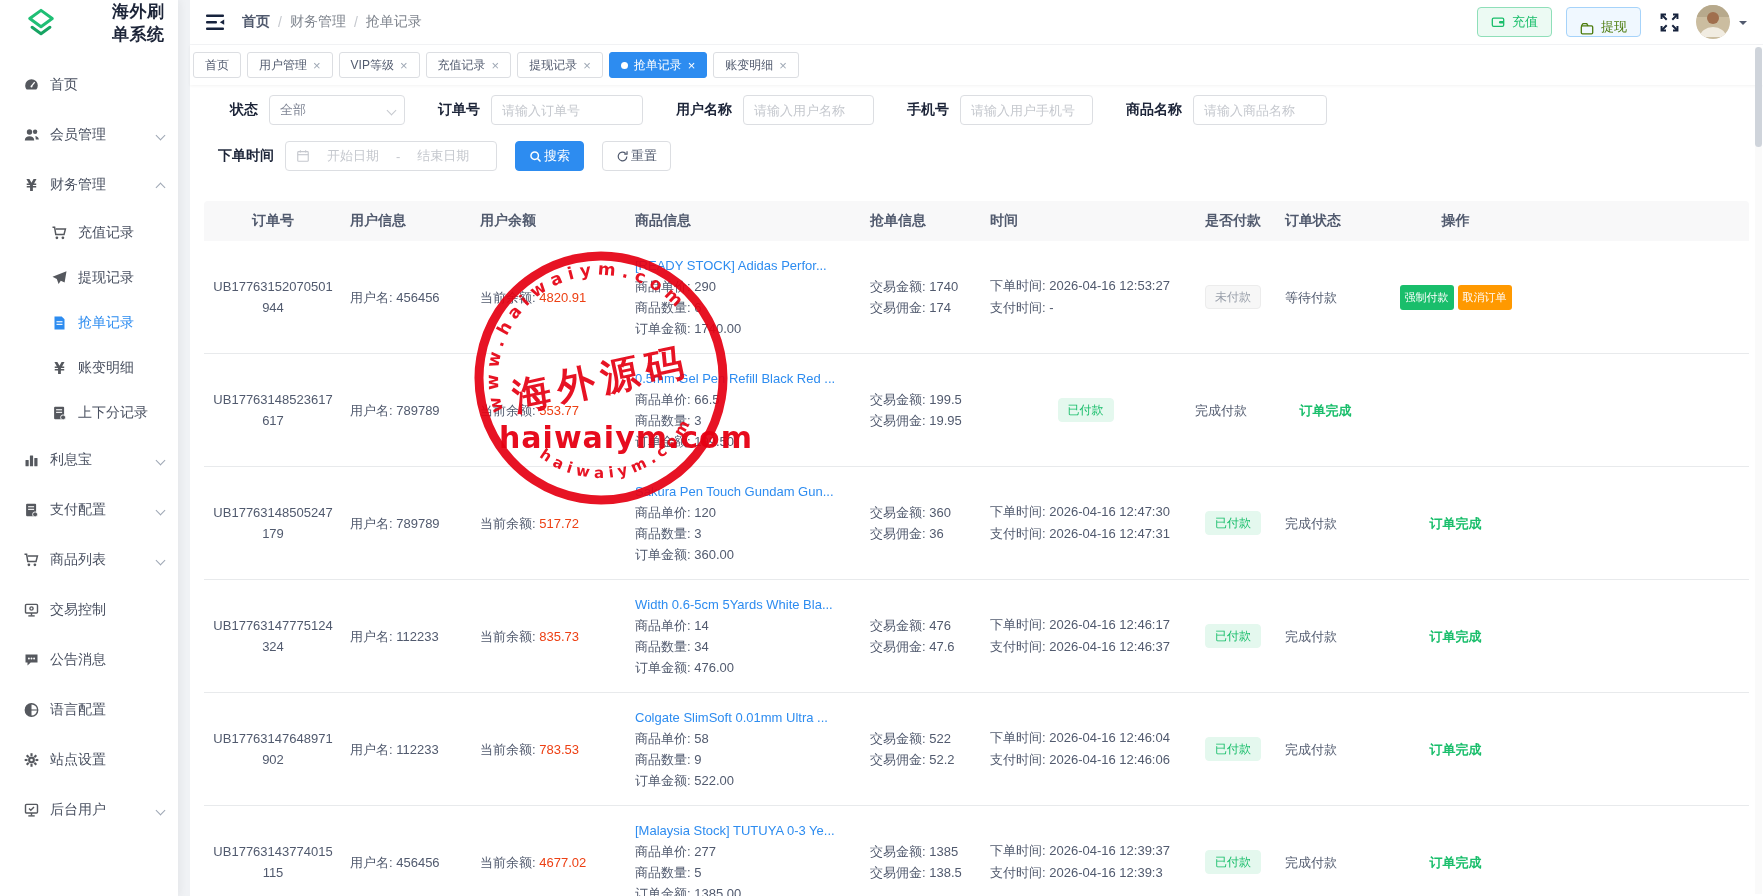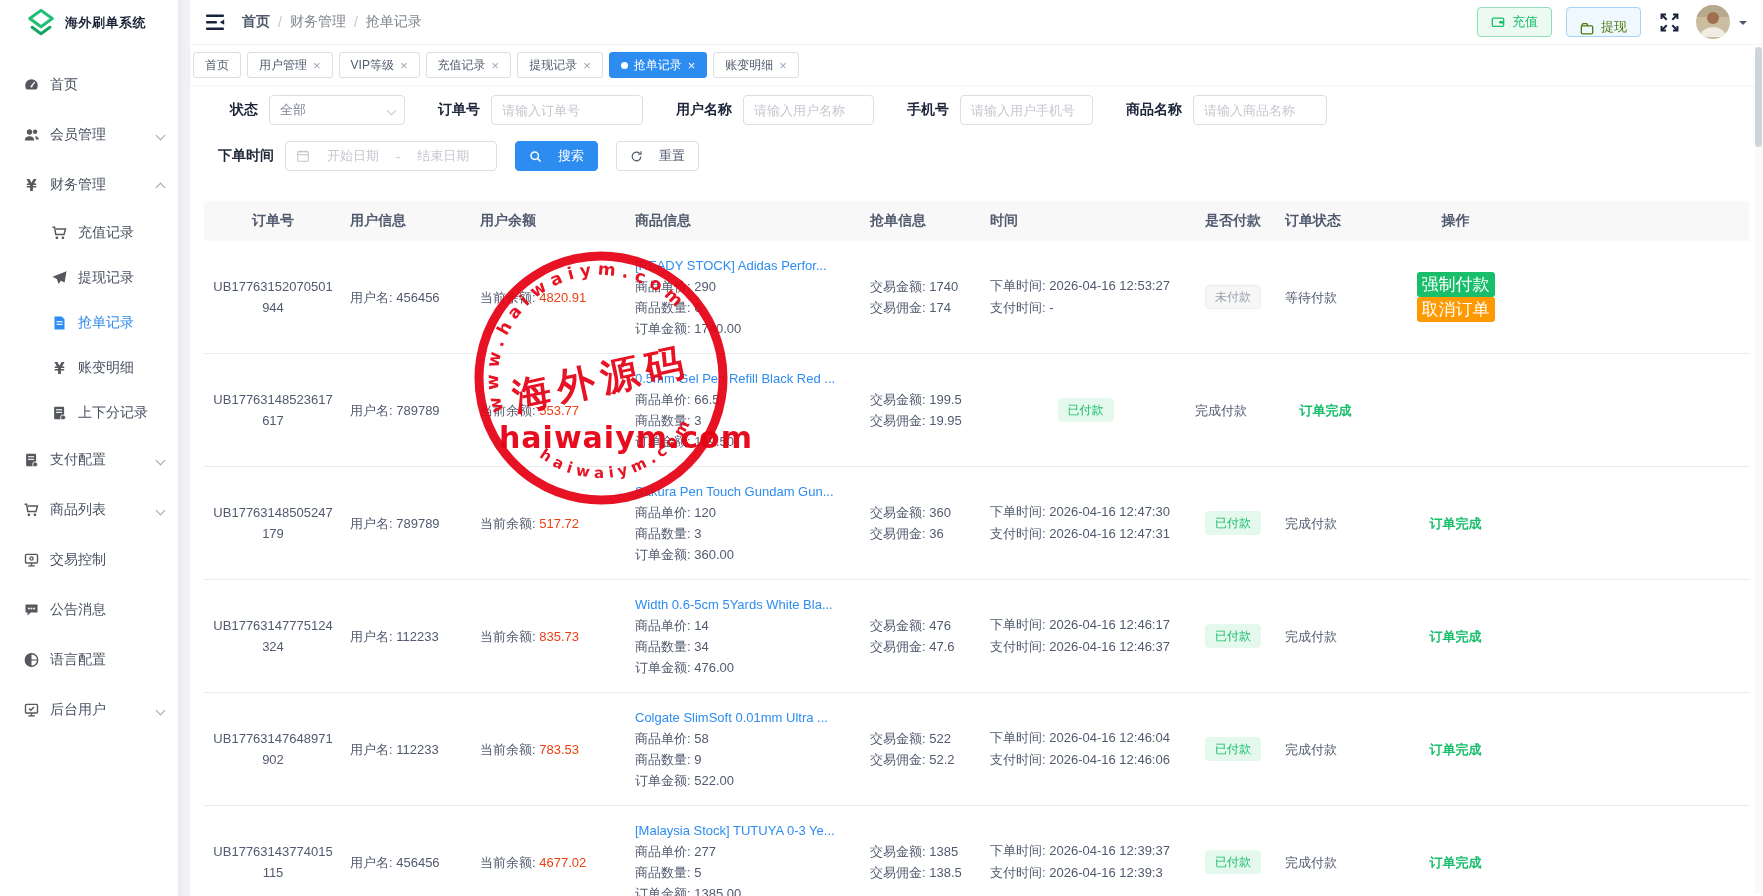--- a/index.html
+++ b/index.html
@@ -6,21 +6,21 @@
   html,body { width:1763px; height:896px; overflow:hidden; }
   body {
     position:relative;
     font-family:"Liberation Sans","DejaVu Sans",sans-serif;
     background:#f5f7f9; color:#515a6e; font-size:13px;
   }
   
   .sidebar { position:absolute; left:0; top:0; width:178px; height:896px; background:#fff;
     box-shadow:2px 0 8px rgba(29,35,41,.06); z-index:5; }
   .logo { height:46px; display:flex; align-items:center; padding-left:26px; gap:9px; }
-  .logo-title { font-weight:bold; font-size:13px; color:#1c2438; letter-spacing:.5px; }
+  .logo-title { font-weight:bold; font-size:17px; color:#1c2438; letter-spacing:.5px;margin-left:47px; }
   .menu { padding-top:14px; }
   .menu-item { display:flex; align-items:center; height:50px; padding:0 14px 0 22px;
     font-size:14px; color:#495060; cursor:pointer; background:#fff; }
   .menu-item.sub { height:45px; padding-left:50px; }
   .menu-item .mi-icon { width:19px; height:17px; margin-right:9px; display:inline-flex;
     align-items:center; justify-content:center; color:#55585e; flex:none; }
   .menu-item.active { color:#2d8cf0; }
   .menu-item.active .mi-icon { color:#2d8cf0; }
   .chev { margin-left:auto; width:7px; height:7px; border:solid #9ea7b4; border-width:0 1px 1px 0;
     transform:rotate(45deg); flex:none; }
@@ -62,42 +62,42 @@
   .f-label { font-weight:bold; color:#1c2438; font-size:14px; margin-right:11px; white-space:nowrap; }
   .ml { margin-left:33px; }
   .f-sel { width:136px; height:30px; border:1px solid #dcdee2; border-radius:4px; display:flex;
     align-items:center; padding:0 9px 0 10px; color:#808695; font-size:13px; cursor:pointer; background:#fff;gap:24px; }
   .f-inp { height:30px; border:1px solid #dcdee2; border-radius:4px; padding:0 10px; font-size:13px;
     color:#515a6e; outline:none; font-family:inherit; }
   .f-inp::placeholder { color:#c5c8ce; }
   .f-date { width:212px; height:30px; border:1px solid #dcdee2; border-radius:4px; display:flex;
     align-items:center; gap:17px; padding:0 10px; cursor:text; background:#fff; }
   .f-date .ph { color:#c5c8ce; font-size:13px; }
-  .btn { height:30px; border-radius:4px; display:inline-flex; align-items:center; gap:16px;
+  .btn { height:30px; border-radius:4px; display:inline-flex; align-items:center; gap:2px;
     font-size:13px; cursor:pointer; padding:0 13px; font-family:inherit; }
   .btn.primary { background:#2d8cf0; border:1px solid #2d8cf0; color:#fff; margin-left:18px; }
   .btn.plain { background:#fff; border:1px solid #dcdee2; color:#515a6e; margin-left:18px; }
   
   .tbl { margin:30px 14px 0 14px; }
   .grid-cols { display:grid; grid-template-columns:140px 130px 155px 235px 120px 205px 90px 95px 165px 1fr; }
   .thead { background:#f8f8f9; height:40px; align-items:center; font-weight:bold; font-size:14px;
     color:#515a6e; border-radius:4px 4px 0 0; }
   .hcell, .cell { padding:0 8px 0 6px; }
   .ctr { text-align:center; }
   .trow { border-bottom:1px solid #e8eaec; padding:14px 0; align-items:center; color:#515a6e; font-size:13px; }
   .cell { line-height:21px; }
   .ono { display:inline-block; width:100%; text-align:center; word-break:break-all; line-height:21px; }
   .plink { color:#2d8cf0; cursor:pointer; display:block; white-space:nowrap; overflow:hidden; max-width:222px; }
   .red { color:#ed4014; }
   .time { word-break:break-all; line-height:22px; }
   .badge { display:inline-block; padding:5px 9px; border-radius:4px; font-size:12px; line-height:1; }
   .badge.unpaid { background:#f7f7f7; color:#9aa0ab; border:1px solid #ececec; }
   .badge.paid { background:#e4f8ee; color:#19be6b; border:1px solid #e4f8ee; }
   .done { color:#19be6b; font-weight:bold; }
-  .abtn { color:#fff; border:none; border-radius:3px; height:25px; padding:0 5px; font-size:17px;
+  .abtn { color:#fff; border:none; border-radius:3px; height:25px; padding:0 5px; font-size:11px;
     margin:0 2px; cursor:pointer; font-family:inherit; }
   .abtn.green { background:#19be6b; }
   .abtn.orange { background:#ff9900; }
   
   .stamp { position:absolute; left:455px; top:232px; width:292px; height:292px; z-index:10;
     pointer-events:none; opacity:.92; }
   .bigwm { position:absolute; left:499px; top:420px; z-index:11; pointer-events:none;
     color:#e60012; font-weight:bold; font-size:30px; letter-spacing:1px; opacity:.95;
     font-family:"DejaVu Sans","Liberation Sans",sans-serif; }
   
@@ -191,20 +191,31 @@
             <rect x="2.6" y="1.8" width="10" height="12.4" rx="1" fill="currentColor"></rect>
             <rect x="4.6" y="4.2" width="6" height="1.1" fill="#fff"></rect>
             <rect x="4.6" y="6.8" width="6" height="1.1" fill="#fff"></rect>
             <circle cx="11.6" cy="12.4" r="2.5" fill="currentColor" stroke="#fff" stroke-width=".9"></circle>
           </svg>
         </span>
         <span class="mi-label">上下分记录</span>
       </div>
       <div class="menu-item">
         <span class="mi-icon">
+          <svg width="17" height="16" viewBox="0 0 16 16" fill="currentColor">
+            <rect x="2" y="8" width="3.2" height="6.2" rx=".5"></rect>
+            <rect x="6.4" y="3.5" width="3.2" height="10.7" rx=".5"></rect>
+            <rect x="10.8" y="6" width="3.2" height="8.2" rx=".5"></rect>
+          </svg>
+        </span>
+        <span class="mi-label">利息宝</span>
+        <i class="chev"></i>
+      </div>
+      <div class="menu-item">
+        <span class="mi-icon">
           <svg width="17" height="16" viewBox="0 0 16 16">
             <rect x="2.6" y="1.8" width="10" height="12.4" rx="1" fill="currentColor"></rect>
             <rect x="4.6" y="4.2" width="6" height="1.1" fill="#fff"></rect>
             <rect x="4.6" y="6.8" width="6" height="1.1" fill="#fff"></rect>
             <circle cx="11.6" cy="12.4" r="2.5" fill="currentColor" stroke="#fff" stroke-width=".9"></circle>
           </svg>
         </span>
         <span class="mi-label">支付配置</span>
         <i class="chev"></i>
       </div>
@@ -243,20 +254,39 @@
       </div>
       <div class="menu-item">
         <span class="mi-icon">
           <svg width="17" height="16" viewBox="0 0 16 16">
             <circle cx="8" cy="8" r="6.2" fill="none" stroke="currentColor" stroke-width="1.4"></circle>
             <path d="M8 1.8a6.2 6.2 0 0 0 0 12.4z" fill="currentColor"></path>
             <line x1="1.8" y1="8" x2="14.2" y2="8" stroke="currentColor" stroke-width="1.1"></line>
           </svg>
         </span>
         <span class="mi-label">语言配置</span>
+      </div>
+      <div class="menu-item">
+        <span class="mi-icon">
+          <svg width="17" height="16" viewBox="0 0 16 16">
+            <g stroke="currentColor" stroke-width="2.1">
+              <line x1="8" y1="1.2" x2="8" y2="4"></line>
+              <line x1="8" y1="12" x2="8" y2="14.8"></line>
+              <line x1="1.2" y1="8" x2="4" y2="8"></line>
+              <line x1="12" y1="8" x2="14.8" y2="8"></line>
+              <line x1="3.2" y1="3.2" x2="5.2" y2="5.2"></line>
+              <line x1="10.8" y1="10.8" x2="12.8" y2="12.8"></line>
+              <line x1="12.8" y1="3.2" x2="10.8" y2="5.2"></line>
+              <line x1="3.2" y1="12.8" x2="5.2" y2="10.8"></line>
+            </g>
+            <circle cx="8" cy="8" r="3.4" fill="currentColor"></circle>
+            <circle cx="8" cy="8" r="1.3" fill="#fff"></circle>
+          </svg>
+        </span>
+        <span class="mi-label">站点设置</span>
       </div>
       <div class="menu-item">
         <span class="mi-icon">
           <svg width="17" height="16" viewBox="0 0 16 16" fill="none" stroke="currentColor" stroke-width="1.4">
             <rect x="2" y="2.4" width="12" height="8.6" rx="1"></rect>
             <line x1="8" y1="11" x2="8" y2="13.6"></line>
             <line x1="4.8" y1="13.9" x2="11.2" y2="13.9"></line>
             <path d="M5.5 6.6l1.8 1.7 3.2-3.2"></path>
           </svg>
         </span>

